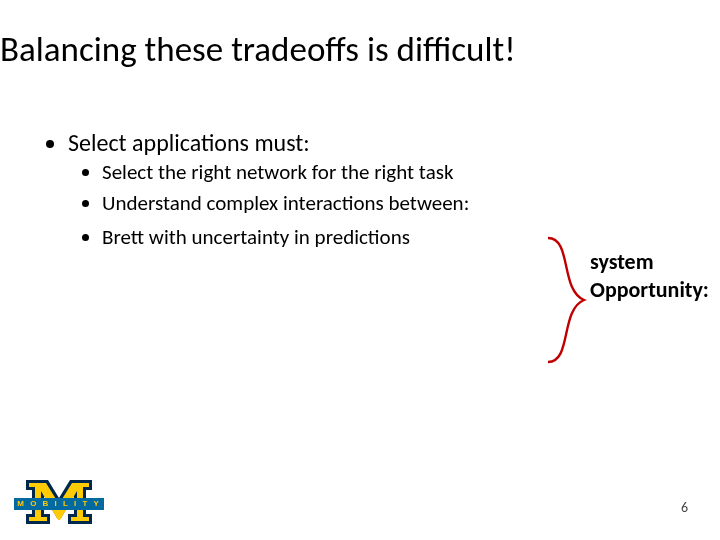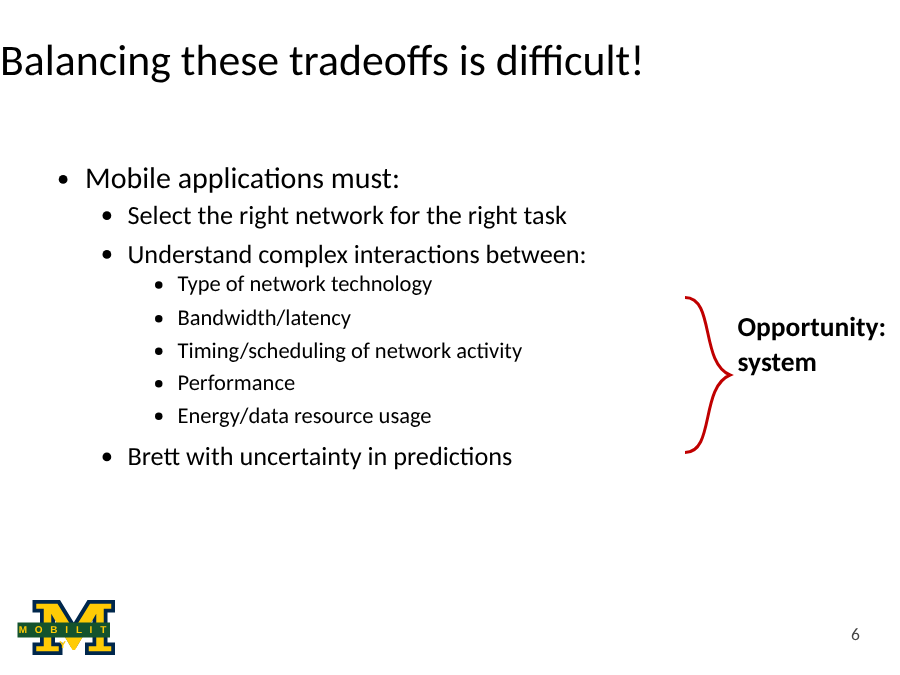--- a/index.html
+++ b/index.html
@@ -96,68 +96,61 @@
     position: absolute;
     left: 10px;
     top: 2px;
     width: 70px;
     height: 48px;
   }
   .logo .mobility-bar {
     position: absolute;
     top: 22px;
     left: 0;
-    width: 74px;
+    width: 90px;
     height: 12px;
-    background: #14532d;
+    background: #0369a1;
     color: #ffcb05;
     font-size: 8px;
     letter-spacing: 2px;
     text-align: center;
     line-height: 12px;
     font-family: Arial, sans-serif;
     font-weight: bold;
   }
 </style>
 </head>
 <body>
 
 <div class="slide">
 
   <div class="title">Balancing these tradeoffs is difficult!</div>
 
   <div class="content">
     <ul class="lvl1">
       <li>
-        <span>Mobile applications must:</span>
+        <span>Select applications must:</span>
         <ul class="lvl2">
           <li>Select the right network for the right task</li>
           <li>
             <span>Understand complex interactions between:</span>
-            <ul class="lvl3">
-              <li>Type of network technology</li>
-              <li>Bandwidth/latency</li>
-              <li>Timing/scheduling of network activity</li>
-              <li>Performance</li>
-              <li>Energy/data resource usage</li>
-            </ul>
           </li>
           <li class="spacer-before">Brett with uncertainty in predictions</li>
         </ul>
       </li>
     </ul>
   </div>
 
   <svg class="brace" viewBox="0 0 48 140">
     <path d="M6 8 C30 8 18 60 42 70 C18 80 30 132 6 132" fill="none" stroke-width="2.4" stroke="#c00000"></path>
   </svg>
 
   <div class="callout">
+    <div>system</div>
     <div>Opportunity:</div>
-    <div>system</div>
   </div>
 
   <div class="logo">
     <svg class="m-shape" viewBox="0 0 70 48">
 
       <path d="M2 46 L2 36 L8 36 L8 12 L2 12 L2 2 L24 2 L35 20 L46 2 L68 2 L68 12 L62 12 L62 36 L68 36 L68 46 L44 46 L44 36 L50 36 L50 18 L37 40 L33 40 L20 18 L20 36 L26 36 L26 46 Z" fill="#00274c"></path>
 
       <path d="M5 43 L5 39 L11 39 L11 9 L5 9 L5 5 L22 5 L35 26 L48 5 L65 5 L65 9 L59 9 L59 39 L65 39 L65 43 L47 43 L47 39 L53 39 L53 13 L36 42 L34 42 L17 13 L17 39 L23 39 L23 43 Z" fill="#ffcb05"></path>
     </svg>
     <div class="mobility-bar">M O B I L I T Y</div>

